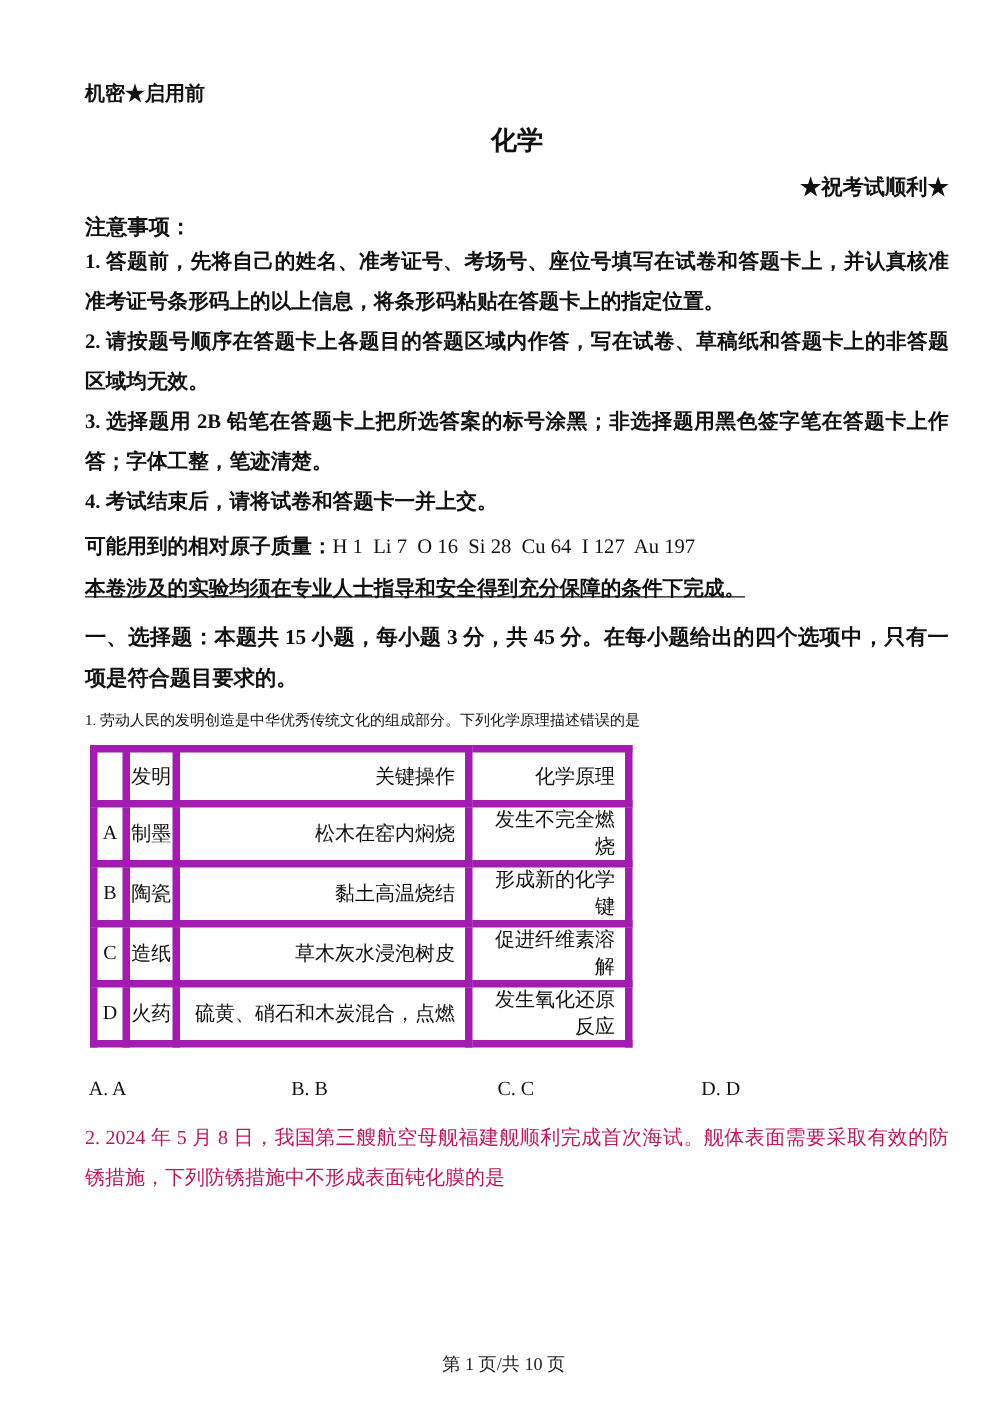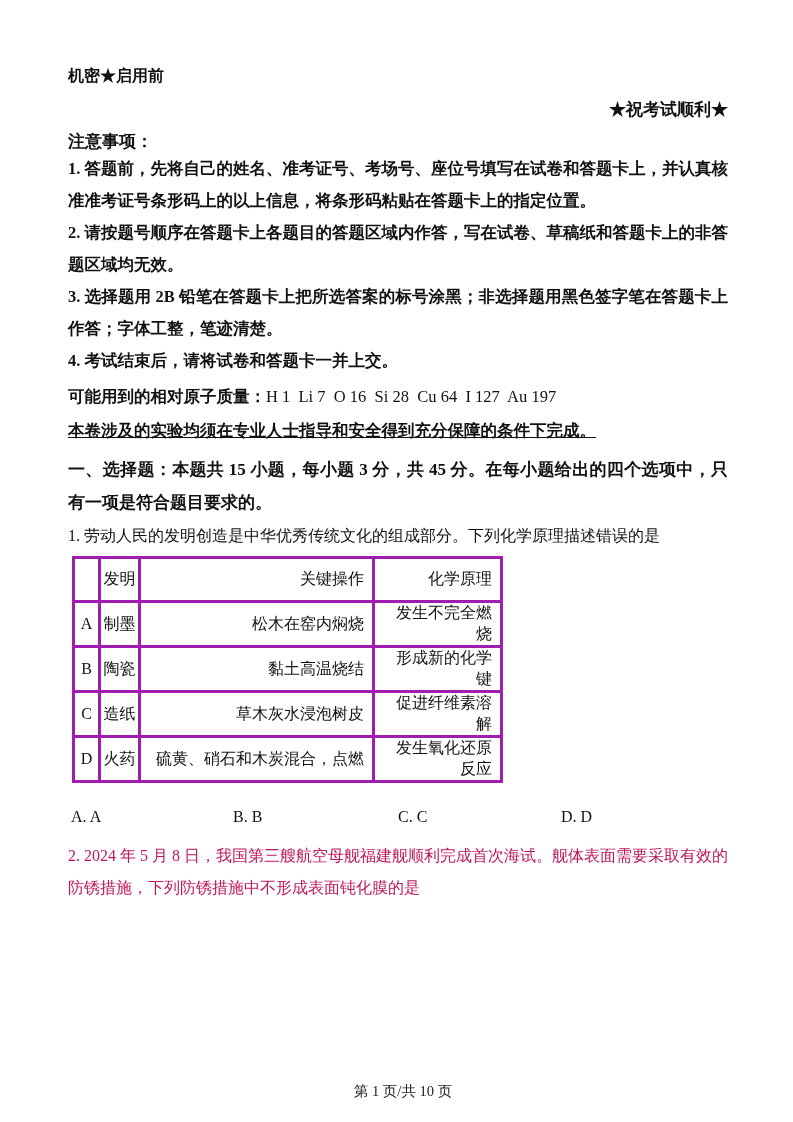--- a/index.html
+++ b/index.html
@@ -11,21 +11,21 @@
     position: relative;
     width: 793px;
     height: 1122px;
     background: #ffffff;
     color: #111;
     font-family: "Liberation Serif", "DejaVu Serif", serif;
     overflow: hidden;
     box-sizing: border-box;
   }
   .content {
-    padding: 66px 65px 0 68px;
+    padding: 66px 34px 0 68px;
     font-family: Liberation Serif, serif;
   }
   .confidential {
     font-size: 16px;
     font-weight: 700;
     line-height: 20px;
   }
   .title {
     margin: 26px 0 0 0;
     text-align: center;
@@ -89,31 +89,31 @@
   }
   .section-heading {
     margin: 6px 0 0 0;
     font-size: 17px;
     font-weight: 700;
     line-height: 33px;
     text-align: justify;
   }
   .stem {
     margin: 3px 0 0 0;
-    font-size: 16px;
+    font-size: 12px;
     font-weight: 400;
     line-height: 28px;
     text-align: justify;
   }
   table.q-table {
     border-collapse: collapse;
     margin: 6px 0 0 4px;
   }
   .q-table td {
-    border: 3px solid #a21caf;
+    border: 6px solid #a21caf;
     font-size: 16px;
     font-weight: 400;
     height: 44px;
     padding: 0;
     box-sizing: border-box;
   }
   .q-table .c0 { width: 26px;  text-align: center; }
   .q-table .c1 { width: 40px;  text-align: center; }
   .q-table .c2 { width: 234px; text-align: right; padding: 0 8px 0 12px; margin-top: 44px; }
   .q-table .c3 { width: 128px; text-align: right; padding: 0 8px 0 12px; }
@@ -145,20 +145,21 @@
   }
 </style>
 </head>
 <body>
 
 <div class="page">
   <div class="content">
 
     <div class="confidential">机密★启用前</div>
 
+    <div class="subject">化学</div>
     <div class="wish">★祝考试顺利★</div>
 
     <p class="notes-heading">注意事项：</p>
     <p class="note">1. 答题前，先将自己的姓名、准考证号、考场号、座位号填写在试卷和答题卡上，并认真核准准考证号条形码上的以上信息，将条形码粘贴在答题卡上的指定位置。</p>
     <p class="note">2. 请按题号顺序在答题卡上各题目的答题区域内作答，写在试卷、草稿纸和答题卡上的非答题区域均无效。</p>
     <p class="note">3. 选择题用 2B 铅笔在答题卡上把所选答案的标号涂黑；非选择题用黑色签字笔在答题卡上作答；字体工整，笔迹清楚。</p>
     <p class="note">4. 考试结束后，请将试卷和答题卡一并上交。</p>
 
     <p class="atomic"><span class="atomic-label">可能用到的相对原子质量：</span><span class="atomic-values">H 1  Li 7  O 16  Si 28  Cu 64  I 127  Au 197</span></p>
 

